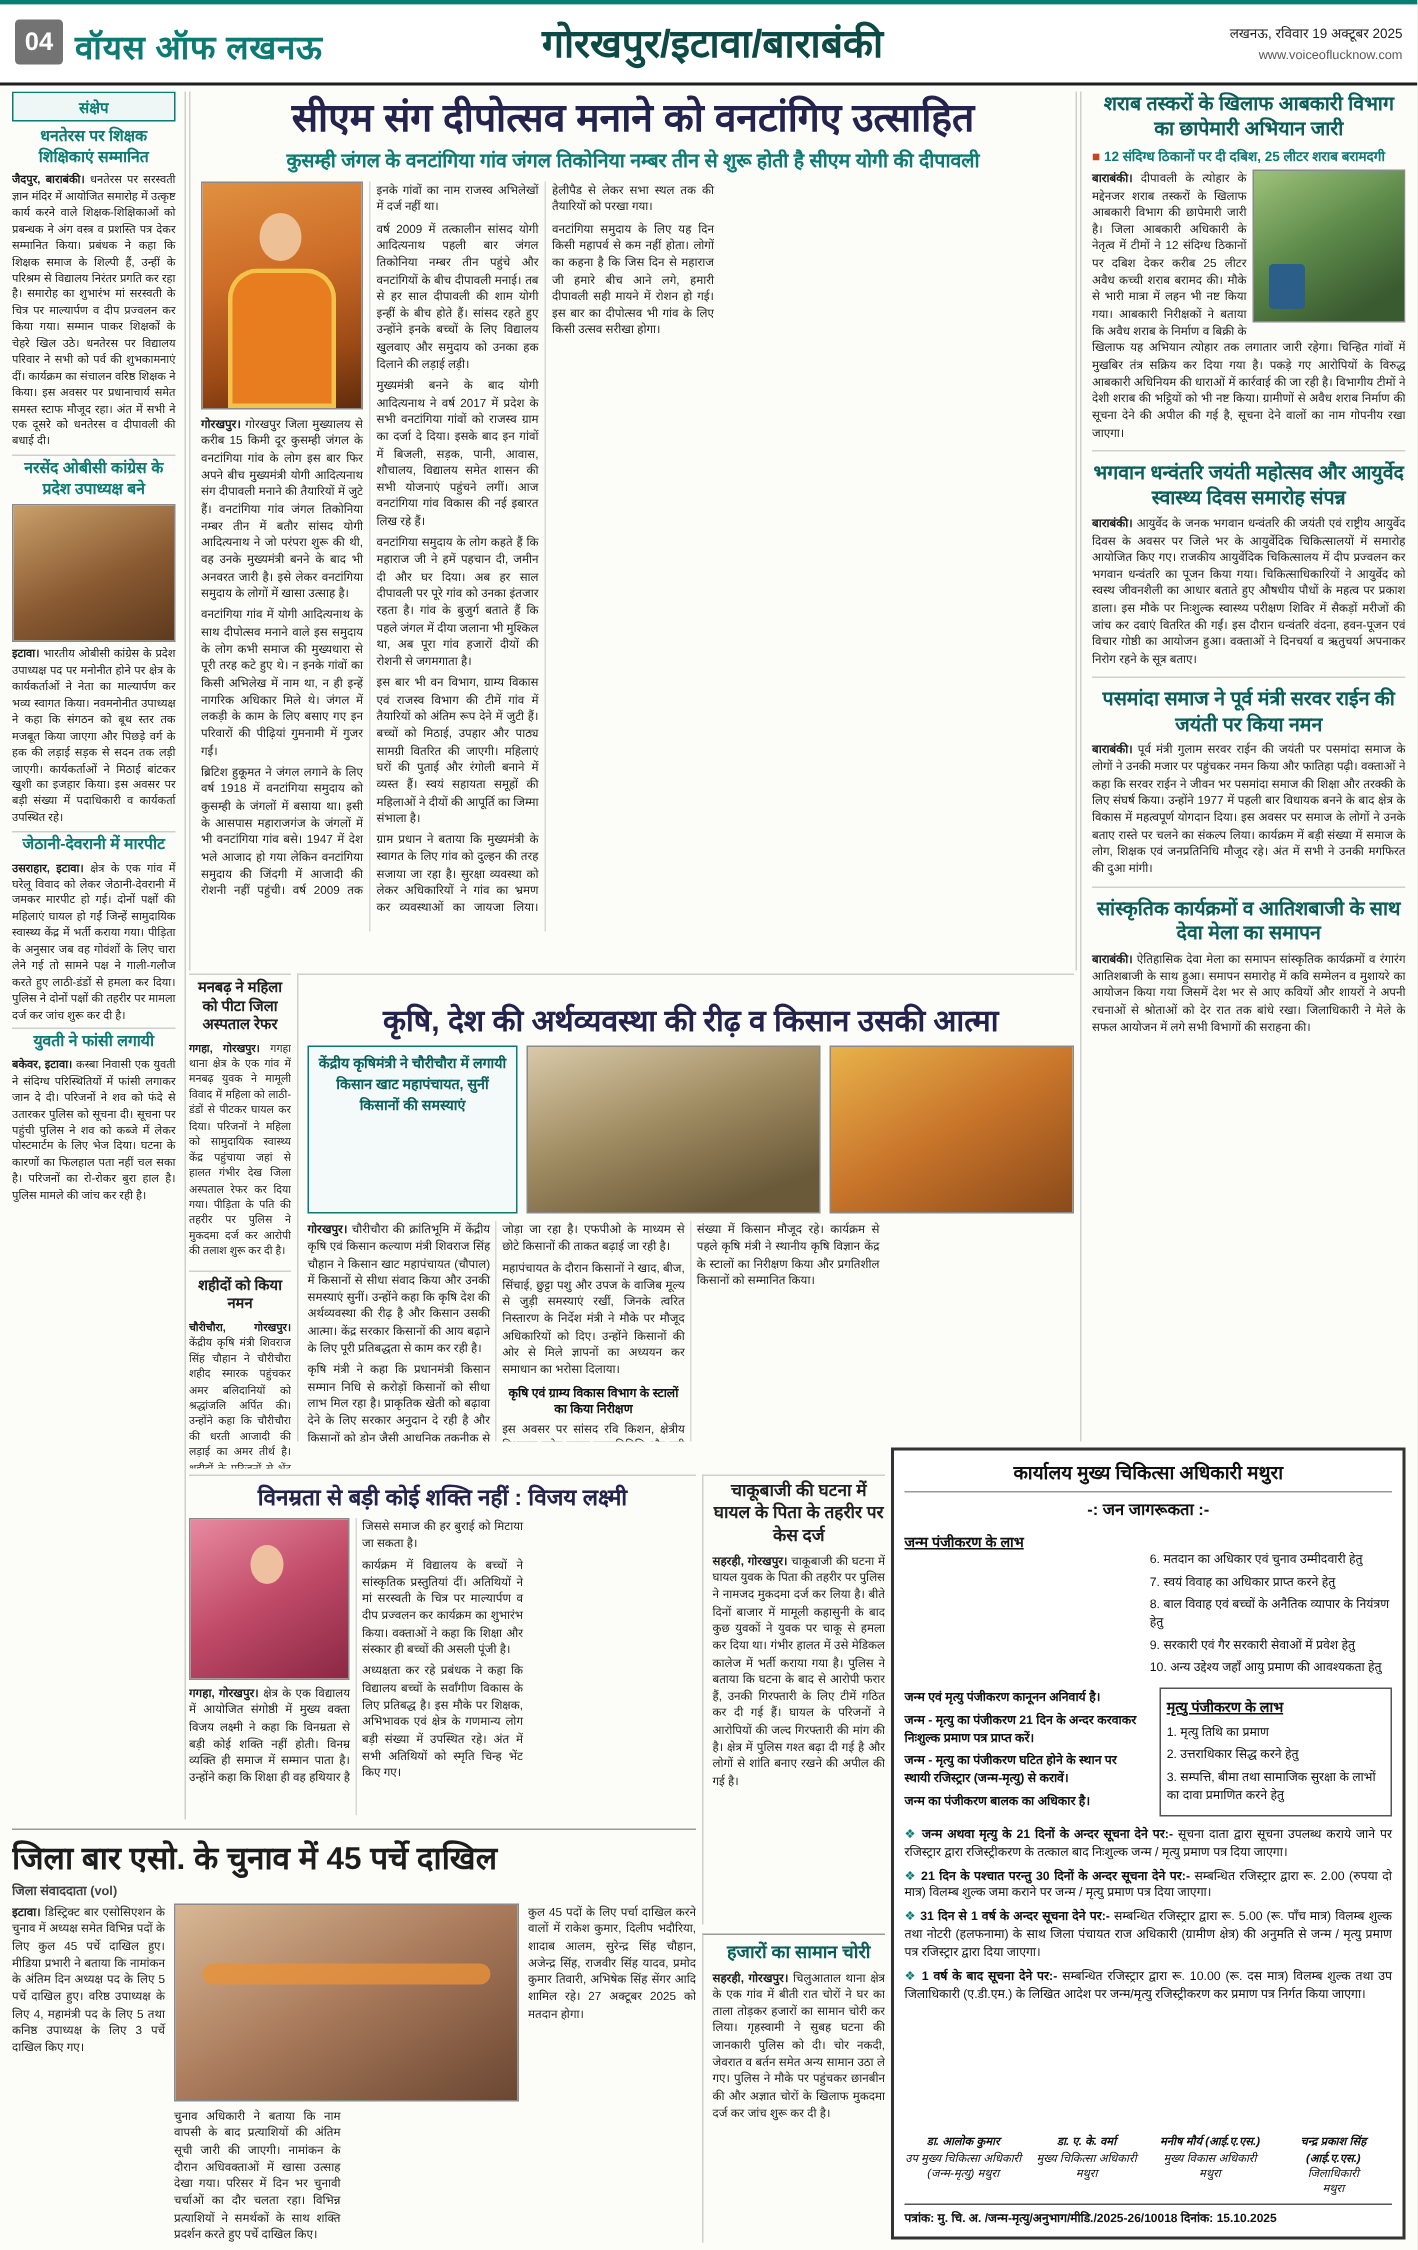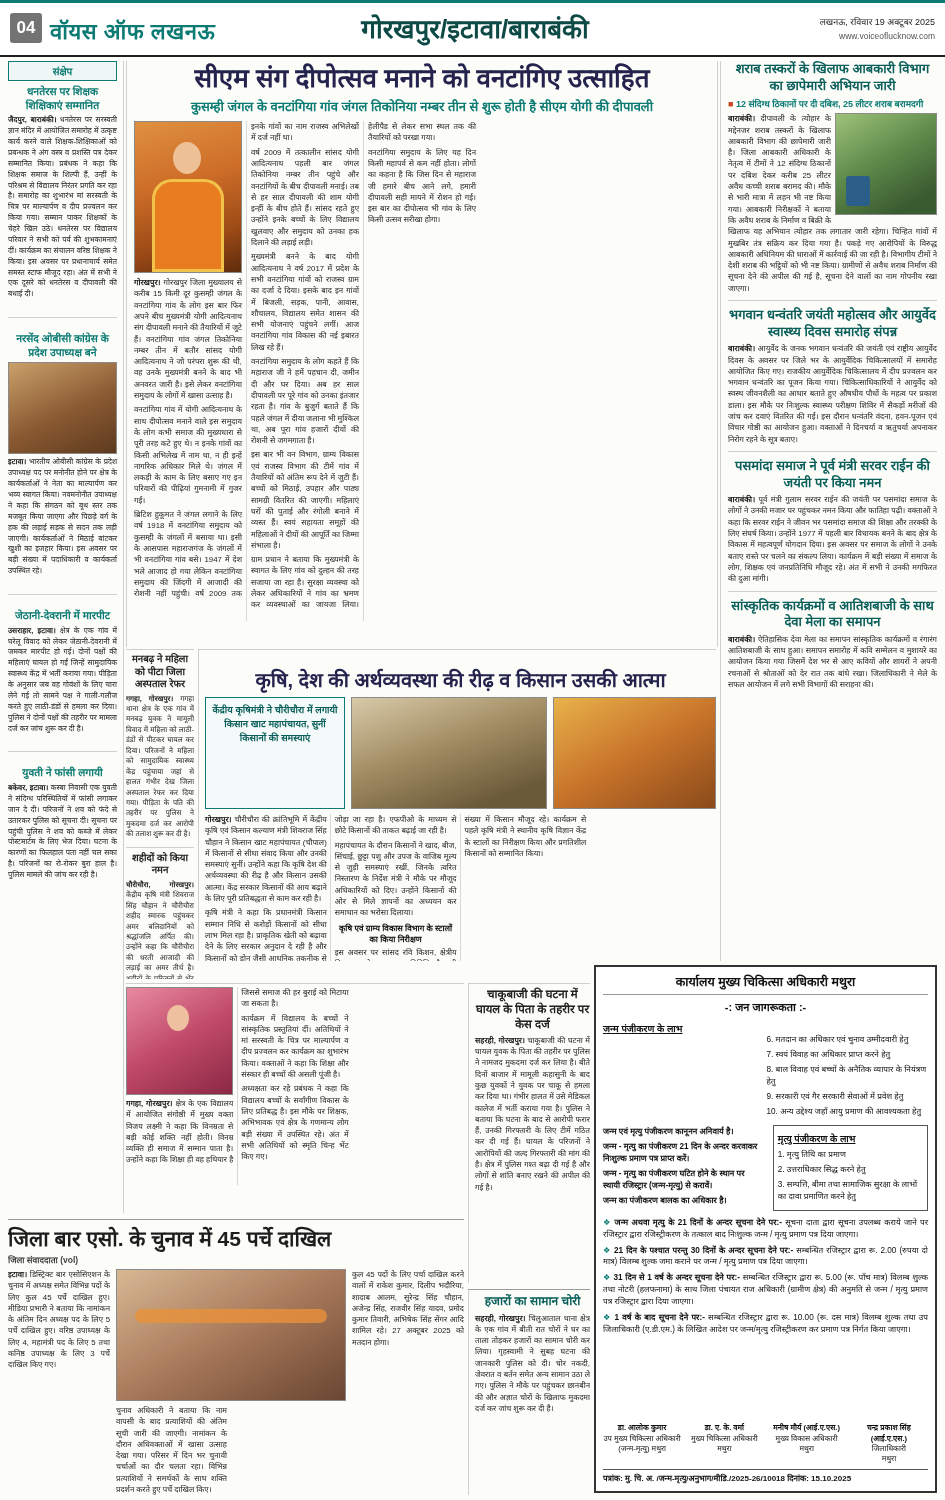--- a/index.html
+++ b/index.html
@@ -13,21 +13,21 @@
   
   .masthead{position:absolute;left:0;top:0;width:945px;height:54px;background:#ffffff;border-bottom:2px solid #1f1f1f;}
   .pageno{position:absolute;left:10px;top:10px;width:32px;height:30px;background:#737373;color:#fff;font-weight:bold;font-size:17px;display:flex;align-items:center;justify-content:center;border-radius:3px;}
   .paper{position:absolute;left:50px;top:12px;font-size:22px;font-weight:bold;color:#0c7b74;letter-spacing:.5px;}
   .edition{position:absolute;left:255px;top:7px;width:440px;text-align:center;font-size:26px;font-weight:bold;color:#0d4a45;}
   .datebox{position:absolute;right:10px;top:13px;text-align:right;font-size:9px;color:#222;line-height:1.5;}
   .site{color:#555;font-size:8.5px;}
   
   .briefs{left:8px;top:58px;width:116px;height:1152px;overflow:hidden;border-right:1px solid #cfcfcf;padding-right:6px;}
   .briefs-label{border:1px solid #0c7b74;color:#0c7b74;font-weight:bold;text-align:center;font-size:10px;padding:2px 0;margin-bottom:4px;background:#eef7f5;}
-  .brief{border-bottom:1px solid #cfcfcf;padding-bottom:14px;margin-bottom:14px;}
+  .brief{border-bottom:1px solid #cfcfcf;padding-bottom:0;margin-bottom:2px;}
   .brief:last-child{border-bottom:none;}
   .brief-hl{font-size:10.5px;line-height:1.3;color:#0c7b74;font-weight:bold;text-align:center;margin:2px 0 3px;}
   .briefs .bt{font-size:7.5px;}
   .photo-obc{width:100%;height:92px;background:linear-gradient(155deg,#caa06a 0%,#8a5a32 55%,#5d3a1e 100%);margin:3px 0;}
   
   .lead{left:126px;top:58px;width:592px;height:586px;overflow:hidden;border-left:1px solid #cfcfcf;border-right:1px solid #cfcfcf;padding:0 7px;}
   .lead h1{font-size:26px;line-height:1.12;text-align:center;color:#23234d;margin:3px 0 4px;font-weight:bold;}
   .lead h2{font-size:13px;text-align:center;color:#0c7b74;margin:0 0 6px;font-weight:bold;}
   .lead-body{column-count:5;column-gap:9px;column-rule:1px solid #d8d8d8;height:500px;column-fill:auto;}
   .photo-yogi{width:100%;height:152px;margin-bottom:4px;background:linear-gradient(165deg,#e09040 0%,#cd6d28 40%,#9c4a16 75%,#5f2c0c 100%);}
@@ -79,21 +79,21 @@
   .n-col{flex:1;}
   .n-mid{display:flex;gap:10px;margin-top:5px;align-items:center;}
   .n-notes{flex:1.1;}
   .n-notes p{margin:0 0 3px;font-weight:bold;}
   .n-death{flex:1;border:1px solid #555;padding:4px;}
   .n-death ul{list-style:none;}
   .n-death li{margin-bottom:3px;}
   .n-bullets{margin-top:6px;}
   .n-bullets p{margin:0 0 4px;text-align:justify;}
   .dia{color:#0c7b74;font-weight:bold;}
-  .n-sign{display:flex;justify-content:space-between;margin-top:auto;text-align:center;gap:4px;}
+  .n-sign{display:flex;justify-content:space-between;margin-top:auto;text-align:center;gap:4px;font-style:italic;}
   .n-s{width:25%;font-size:7.6px;line-height:1.35;}
   .n-name{font-weight:bold;}
   .n-ref{border-top:1px solid #555;margin-top:5px;padding-top:3px;font-weight:bold;font-size:8px;}
   
   .bar{left:8px;top:1216px;width:456px;height:278px;overflow:hidden;border-top:1.5px solid #9a9a9a;padding-top:4px;}
   .bar h1{font-size:21px;color:#1d1d1d;margin:0 0 2px;font-weight:bold;}
   .bar-by{font-size:8.5px;font-weight:bold;color:#444;margin-bottom:4px;}
   .bar-grid{display:flex;gap:6px;}
   .bar-left{width:102px;}
   .bar-mid{width:230px;}
@@ -216,20 +216,21 @@
     <div class="agri-body">
       <p class="bt"><b class="dl">गोरखपुर।</b> <span>चौरीचौरा की क्रांतिभूमि में केंद्रीय कृषि एवं किसान कल्याण मंत्री शिवराज सिंह चौहान ने किसान खाट महापंचायत (चौपाल) में किसानों से सीधा संवाद किया और उनकी समस्याएं सुनीं। उन्होंने कहा कि कृषि देश की अर्थव्यवस्था की रीढ़ है और किसान उसकी आत्मा। केंद्र सरकार किसानों की आय बढ़ाने के लिए पूरी प्रतिबद्धता से काम कर रही है।</span></p>
       <p class="bt">कृषि मंत्री ने कहा कि प्रधानमंत्री किसान सम्मान निधि से करोड़ों किसानों को सीधा लाभ मिल रहा है। प्राकृतिक खेती को बढ़ावा देने के लिए सरकार अनुदान दे रही है और किसानों को ड्रोन जैसी आधुनिक तकनीक से जोड़ा जा रहा है। एफपीओ के माध्यम से छोटे किसानों की ताकत बढ़ाई जा रही है।</p>
       <p class="bt">महापंचायत के दौरान किसानों ने खाद, बीज, सिंचाई, छुट्टा पशु और उपज के वाजिब मूल्य से जुड़ी समस्याएं रखीं, जिनके त्वरित निस्तारण के निर्देश मंत्री ने मौके पर मौजूद अधिकारियों को दिए। उन्होंने किसानों की ओर से मिले ज्ञापनों का अध्ययन कर समाधान का भरोसा दिलाया।</p>
       <div class="crosshead">कृषि एवं ग्राम्य विकास विभाग के स्टालों का किया निरीक्षण</div>
       <p class="bt">इस अवसर पर सांसद रवि किशन, क्षेत्रीय विधायक समेत तमाम जनप्रतिनिधि और बड़ी संख्या में किसान मौजूद रहे। कार्यक्रम से पहले कृषि मंत्री ने स्थानीय कृषि विज्ञान केंद्र के स्टालों का निरीक्षण किया और प्रगतिशील किसानों को सम्मानित किया।</p>
     </div>
   </section>
 
   <section class="abs vin">
+    <h1>विनम्रता से बड़ी कोई शक्ति नहीं : विजय लक्ष्मी</h1>
     <div class="vin-body">
       <div class="photo photo-vijay"></div>
       <p class="bt"><b class="dl">गगहा, गोरखपुर।</b> <span>क्षेत्र के एक विद्यालय में आयोजित संगोष्ठी में मुख्य वक्ता विजय लक्ष्मी ने कहा कि विनम्रता से बड़ी कोई शक्ति नहीं होती। विनम्र व्यक्ति ही समाज में सम्मान पाता है। उन्होंने कहा कि शिक्षा ही वह हथियार है जिससे समाज की हर बुराई को मिटाया जा सकता है।</span></p>
       <p class="bt">कार्यक्रम में विद्यालय के बच्चों ने सांस्कृतिक प्रस्तुतियां दीं। अतिथियों ने मां सरस्वती के चित्र पर माल्यार्पण व दीप प्रज्वलन कर कार्यक्रम का शुभारंभ किया। वक्ताओं ने कहा कि शिक्षा और संस्कार ही बच्चों की असली पूंजी है।</p>
       <p class="bt">अध्यक्षता कर रहे प्रबंधक ने कहा कि विद्यालय बच्चों के सर्वांगीण विकास के लिए प्रतिबद्ध है। इस मौके पर शिक्षक, अभिभावक एवं क्षेत्र के गणमान्य लोग बड़ी संख्या में उपस्थित रहे। अंत में सभी अतिथियों को स्मृति चिन्ह भेंट किए गए।</p>
     </div>
   </section>
 
   <section class="abs chaku">
     <h2>चाकूबाजी की घटना में घायल के पिता के तहरीर पर केस दर्ज</h2>

